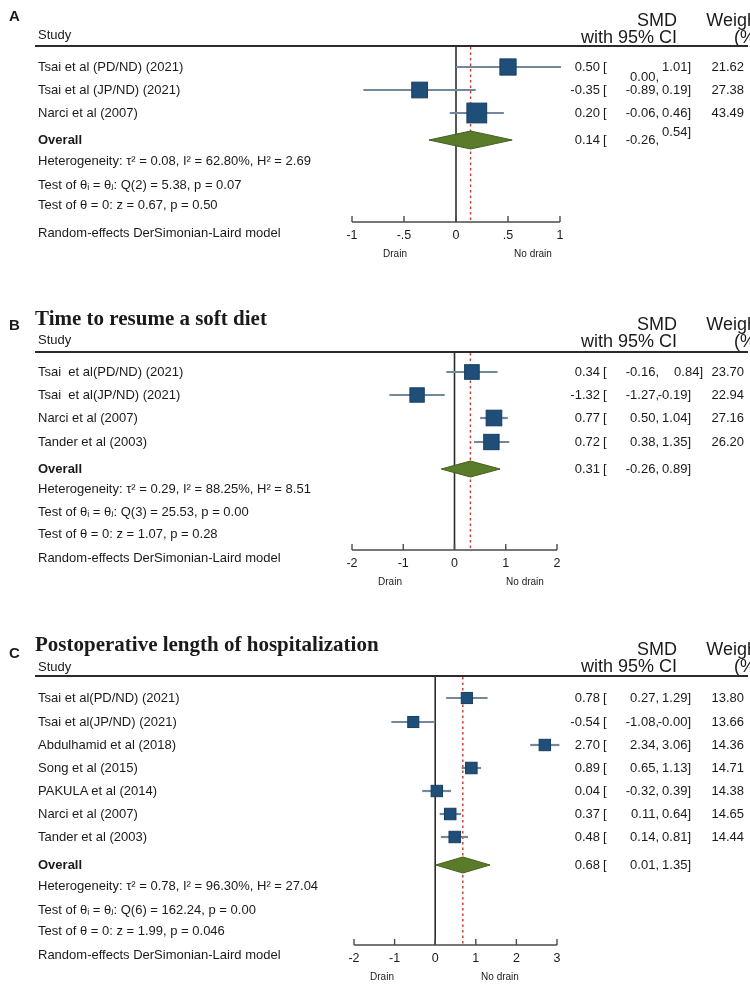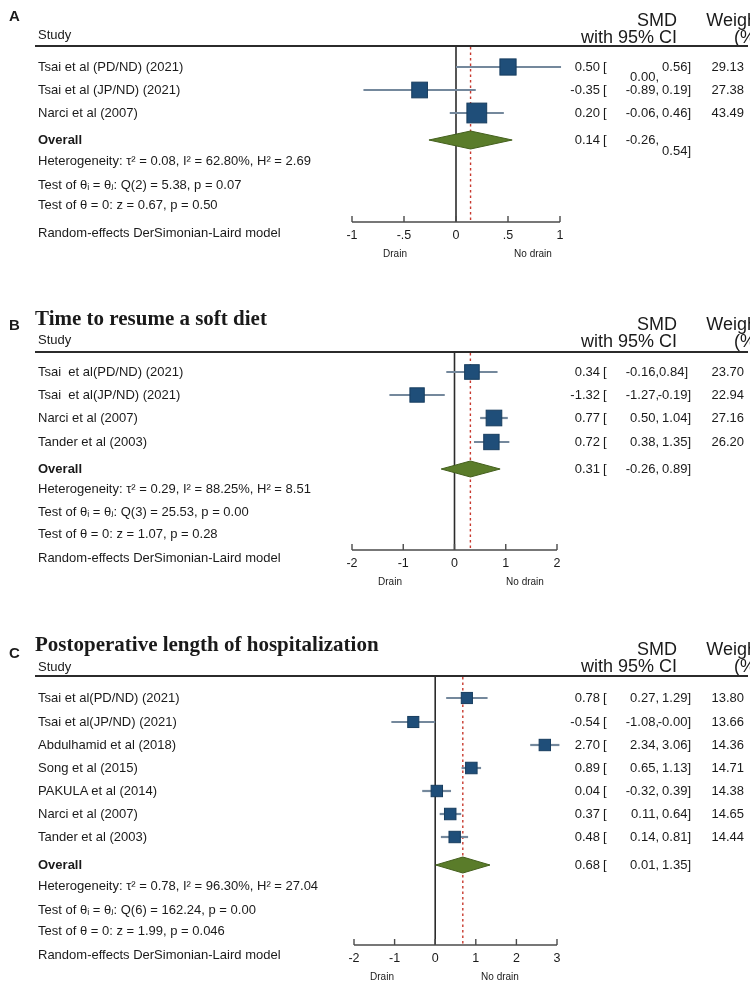--- a/index.html
+++ b/index.html
@@ -50,39 +50,39 @@
         <line x1="352" y1="216" x2="352" y2="222" stroke="#4a4a4a" stroke-width="1.4"></line>
         <line x1="404" y1="216" x2="404" y2="222" stroke="#4a4a4a" stroke-width="1.4"></line>
         <line x1="456" y1="216" x2="456" y2="222" stroke="#4a4a4a" stroke-width="1.4"></line>
         <line x1="508" y1="216" x2="508" y2="222" stroke="#4a4a4a" stroke-width="1.4"></line>
         <line x1="560" y1="216" x2="560" y2="222" stroke="#4a4a4a" stroke-width="1.4"></line>
       </svg>
   <div class="abs study-label" style="top: 59px;">Tsai et al (PD/ND) (2021)</div>
       <div class="abs num" style="top: 59px; left: 540px; width: 60px;">0.50</div>
       <div class="abs bracket" style="top: 59px; left: 603px;">[</div>
       <div class="abs num" style="top: 59px; left: 603px; width: 56px; margin-top: 10px;">0.00,</div>
-      <div class="abs num" style="top: 59px; left: 635px; width: 56px;">0.56]</div>
-      <div class="abs num" style="top: 59px; left: 684px; width: 60px;">29.13</div>
+      <div class="abs num" style="top: 59px; left: 635px; width: 56px;">1.01]</div>
+      <div class="abs num" style="top: 59px; left: 684px; width: 60px;">21.62</div>
       <div class="abs study-label" style="top: 82px;">Tsai et al (JP/ND) (2021)</div>
       <div class="abs num" style="top: 82px; left: 540px; width: 60px;">-0.35</div>
       <div class="abs bracket" style="top: 82px; left: 603px;">[</div>
       <div class="abs num" style="top: 82px; left: 603px; width: 56px;">-0.89,</div>
       <div class="abs num" style="top: 82px; left: 635px; width: 56px;">0.19]</div>
       <div class="abs num" style="top: 82px; left: 684px; width: 60px;">27.38</div>
       <div class="abs study-label" style="top: 105px;">Narci et al (2007)</div>
       <div class="abs num" style="top: 105px; left: 540px; width: 60px;">0.20</div>
       <div class="abs bracket" style="top: 105px; left: 603px;">[</div>
       <div class="abs num" style="top: 105px; left: 603px; width: 56px;">-0.06,</div>
       <div class="abs num" style="top: 105px; left: 635px; width: 56px;">0.46]</div>
       <div class="abs num" style="top: 105px; left: 684px; width: 60px;">43.49</div>
       <div class="abs study-label overall-label" style="top: 132px;">Overall</div>
       <div class="abs num" style="top: 132px; left: 540px; width: 60px;">0.14</div>
       <div class="abs bracket" style="top: 132px; left: 603px;">[</div>
       <div class="abs num" style="top: 132px; left: 603px; width: 56px;">-0.26,</div>
-      <div class="abs num" style="top: 143px; left: 635px; width: 56px;">0.54]</div>
+      <div class="abs num" style="top: 124px; left: 635px; width: 56px;">0.54]</div>
       <div class="abs stat-line" style="top: 153px;">Heterogeneity: τ² = 0.08, I² = 62.80%, H² = 2.69</div>
       <div class="abs stat-line" style="top: 177px;">Test of θᵢ = θⱼ: Q(2) = 5.38, p = 0.07</div>
       <div class="abs stat-line" style="top: 197px;">Test of θ = 0: z = 0.67, p = 0.50</div>
       <div class="abs stat-line" style="top: 225px;">Random-effects DerSimonian-Laird model</div>
       <div class="abs tick-label" style="top: 228px; left: 332px; width: 40px;">-1</div>
       <div class="abs tick-label" style="top: 228px; left: 384px; width: 40px;">-.5</div>
       <div class="abs tick-label" style="top: 228px; left: 436px; width: 40px;">0</div>
       <div class="abs tick-label" style="top: 228px; left: 488px; width: 40px;">.5</div>
       <div class="abs tick-label" style="top: 228px; left: 540px; width: 40px;">1</div>
       <div class="abs group-label" style="top: 248px; left: 350px; width: 90px;">Drain</div>
@@ -114,21 +114,21 @@
         <line x1="352" y1="244" x2="352" y2="250" stroke="#4a4a4a" stroke-width="1.4"></line>
         <line x1="403.25" y1="244" x2="403.25" y2="250" stroke="#4a4a4a" stroke-width="1.4"></line>
         <line x1="454.5" y1="244" x2="454.5" y2="250" stroke="#4a4a4a" stroke-width="1.4"></line>
         <line x1="505.75" y1="244" x2="505.75" y2="250" stroke="#4a4a4a" stroke-width="1.4"></line>
         <line x1="557" y1="244" x2="557" y2="250" stroke="#4a4a4a" stroke-width="1.4"></line>
       </svg>
   <div class="abs study-label" style="top: 64px;">Tsai  et al(PD/ND) (2021)</div>
       <div class="abs num" style="top: 64px; left: 540px; width: 60px;">0.34</div>
       <div class="abs bracket" style="top: 64px; left: 603px;">[</div>
       <div class="abs num" style="top: 64px; left: 603px; width: 56px;">-0.16,</div>
-      <div class="abs num" style="top: 64px; left: 635px; width: 53px;">0.84]</div>
+      <div class="abs num" style="top: 64px; left: 635px; width: 68px;">0.84]</div>
       <div class="abs num" style="top: 64px; left: 684px; width: 60px;">23.70</div>
       <div class="abs study-label" style="top: 87px;">Tsai  et al(JP/ND) (2021)</div>
       <div class="abs num" style="top: 87px; left: 540px; width: 60px;">-1.32</div>
       <div class="abs bracket" style="top: 87px; left: 603px;">[</div>
       <div class="abs num" style="top: 87px; left: 603px; width: 56px;">-1.27,</div>
       <div class="abs num" style="top: 87px; left: 635px; width: 56px;">-0.19]</div>
       <div class="abs num" style="top: 87px; left: 684px; width: 60px;">22.94</div>
       <div class="abs study-label" style="top: 110px;">Narci et al (2007)</div>
       <div class="abs num" style="top: 110px; left: 540px; width: 60px;">0.77</div>
       <div class="abs bracket" style="top: 110px; left: 603px;">[</div>

